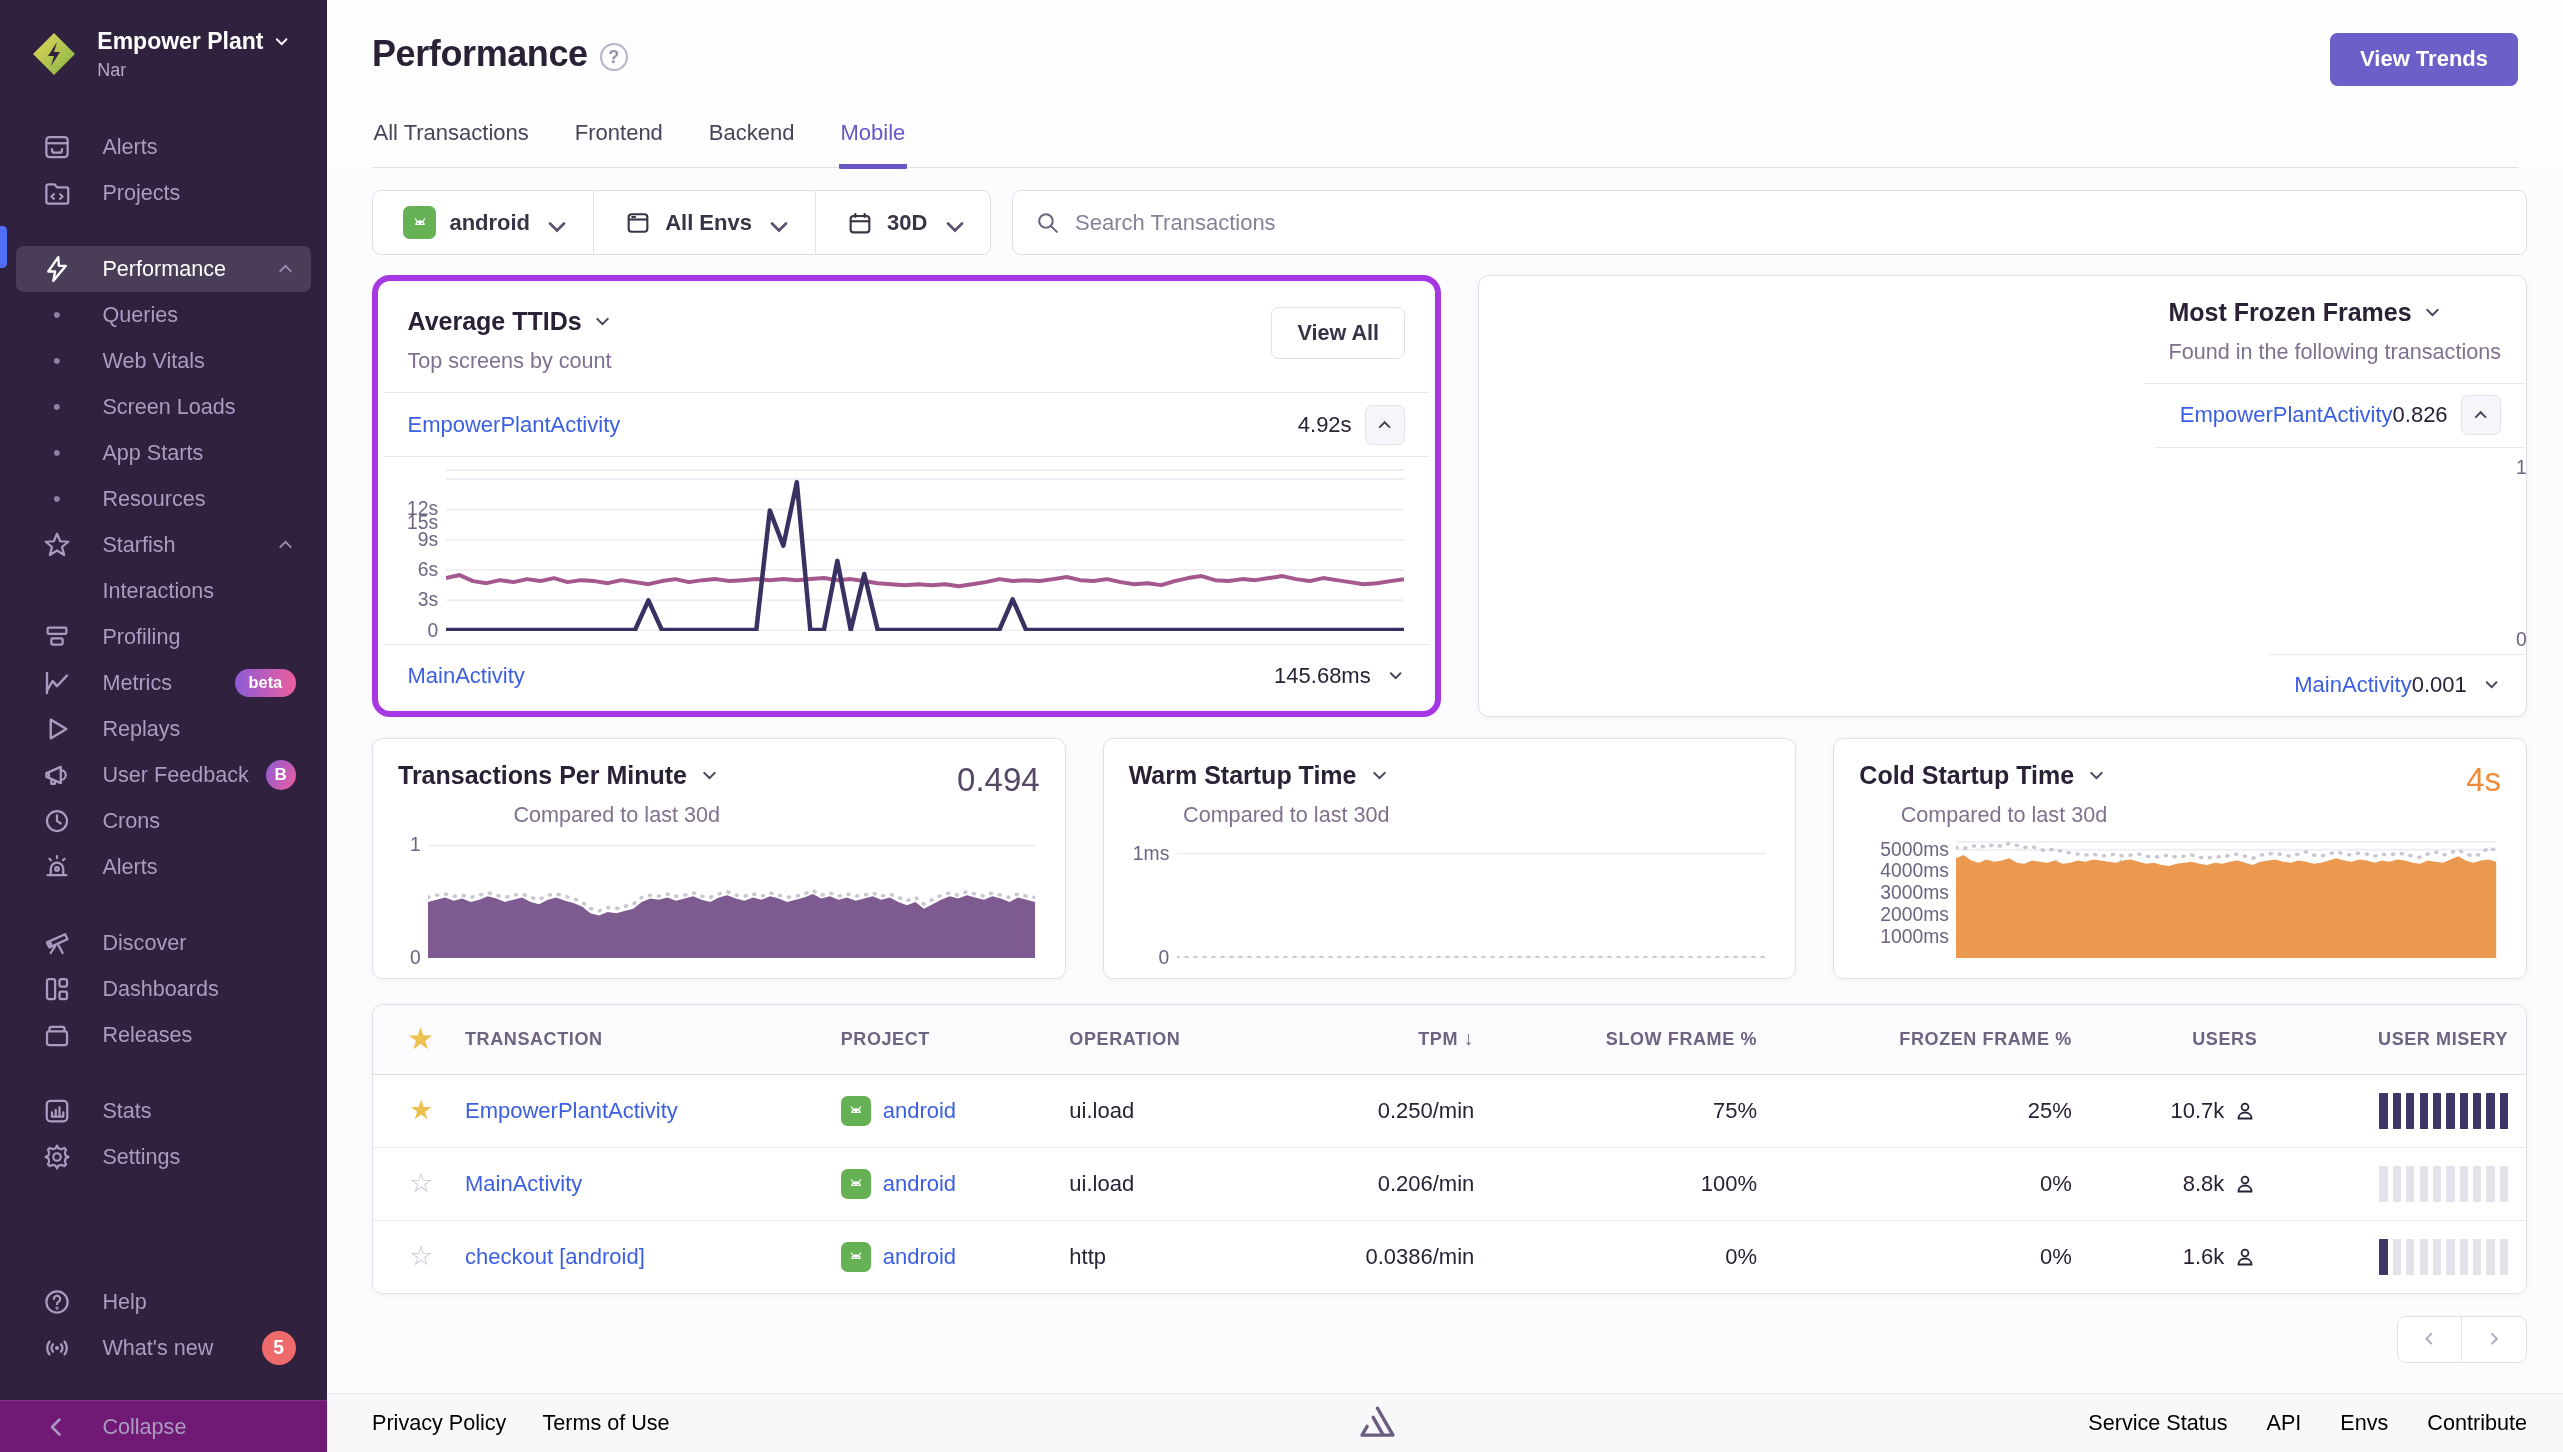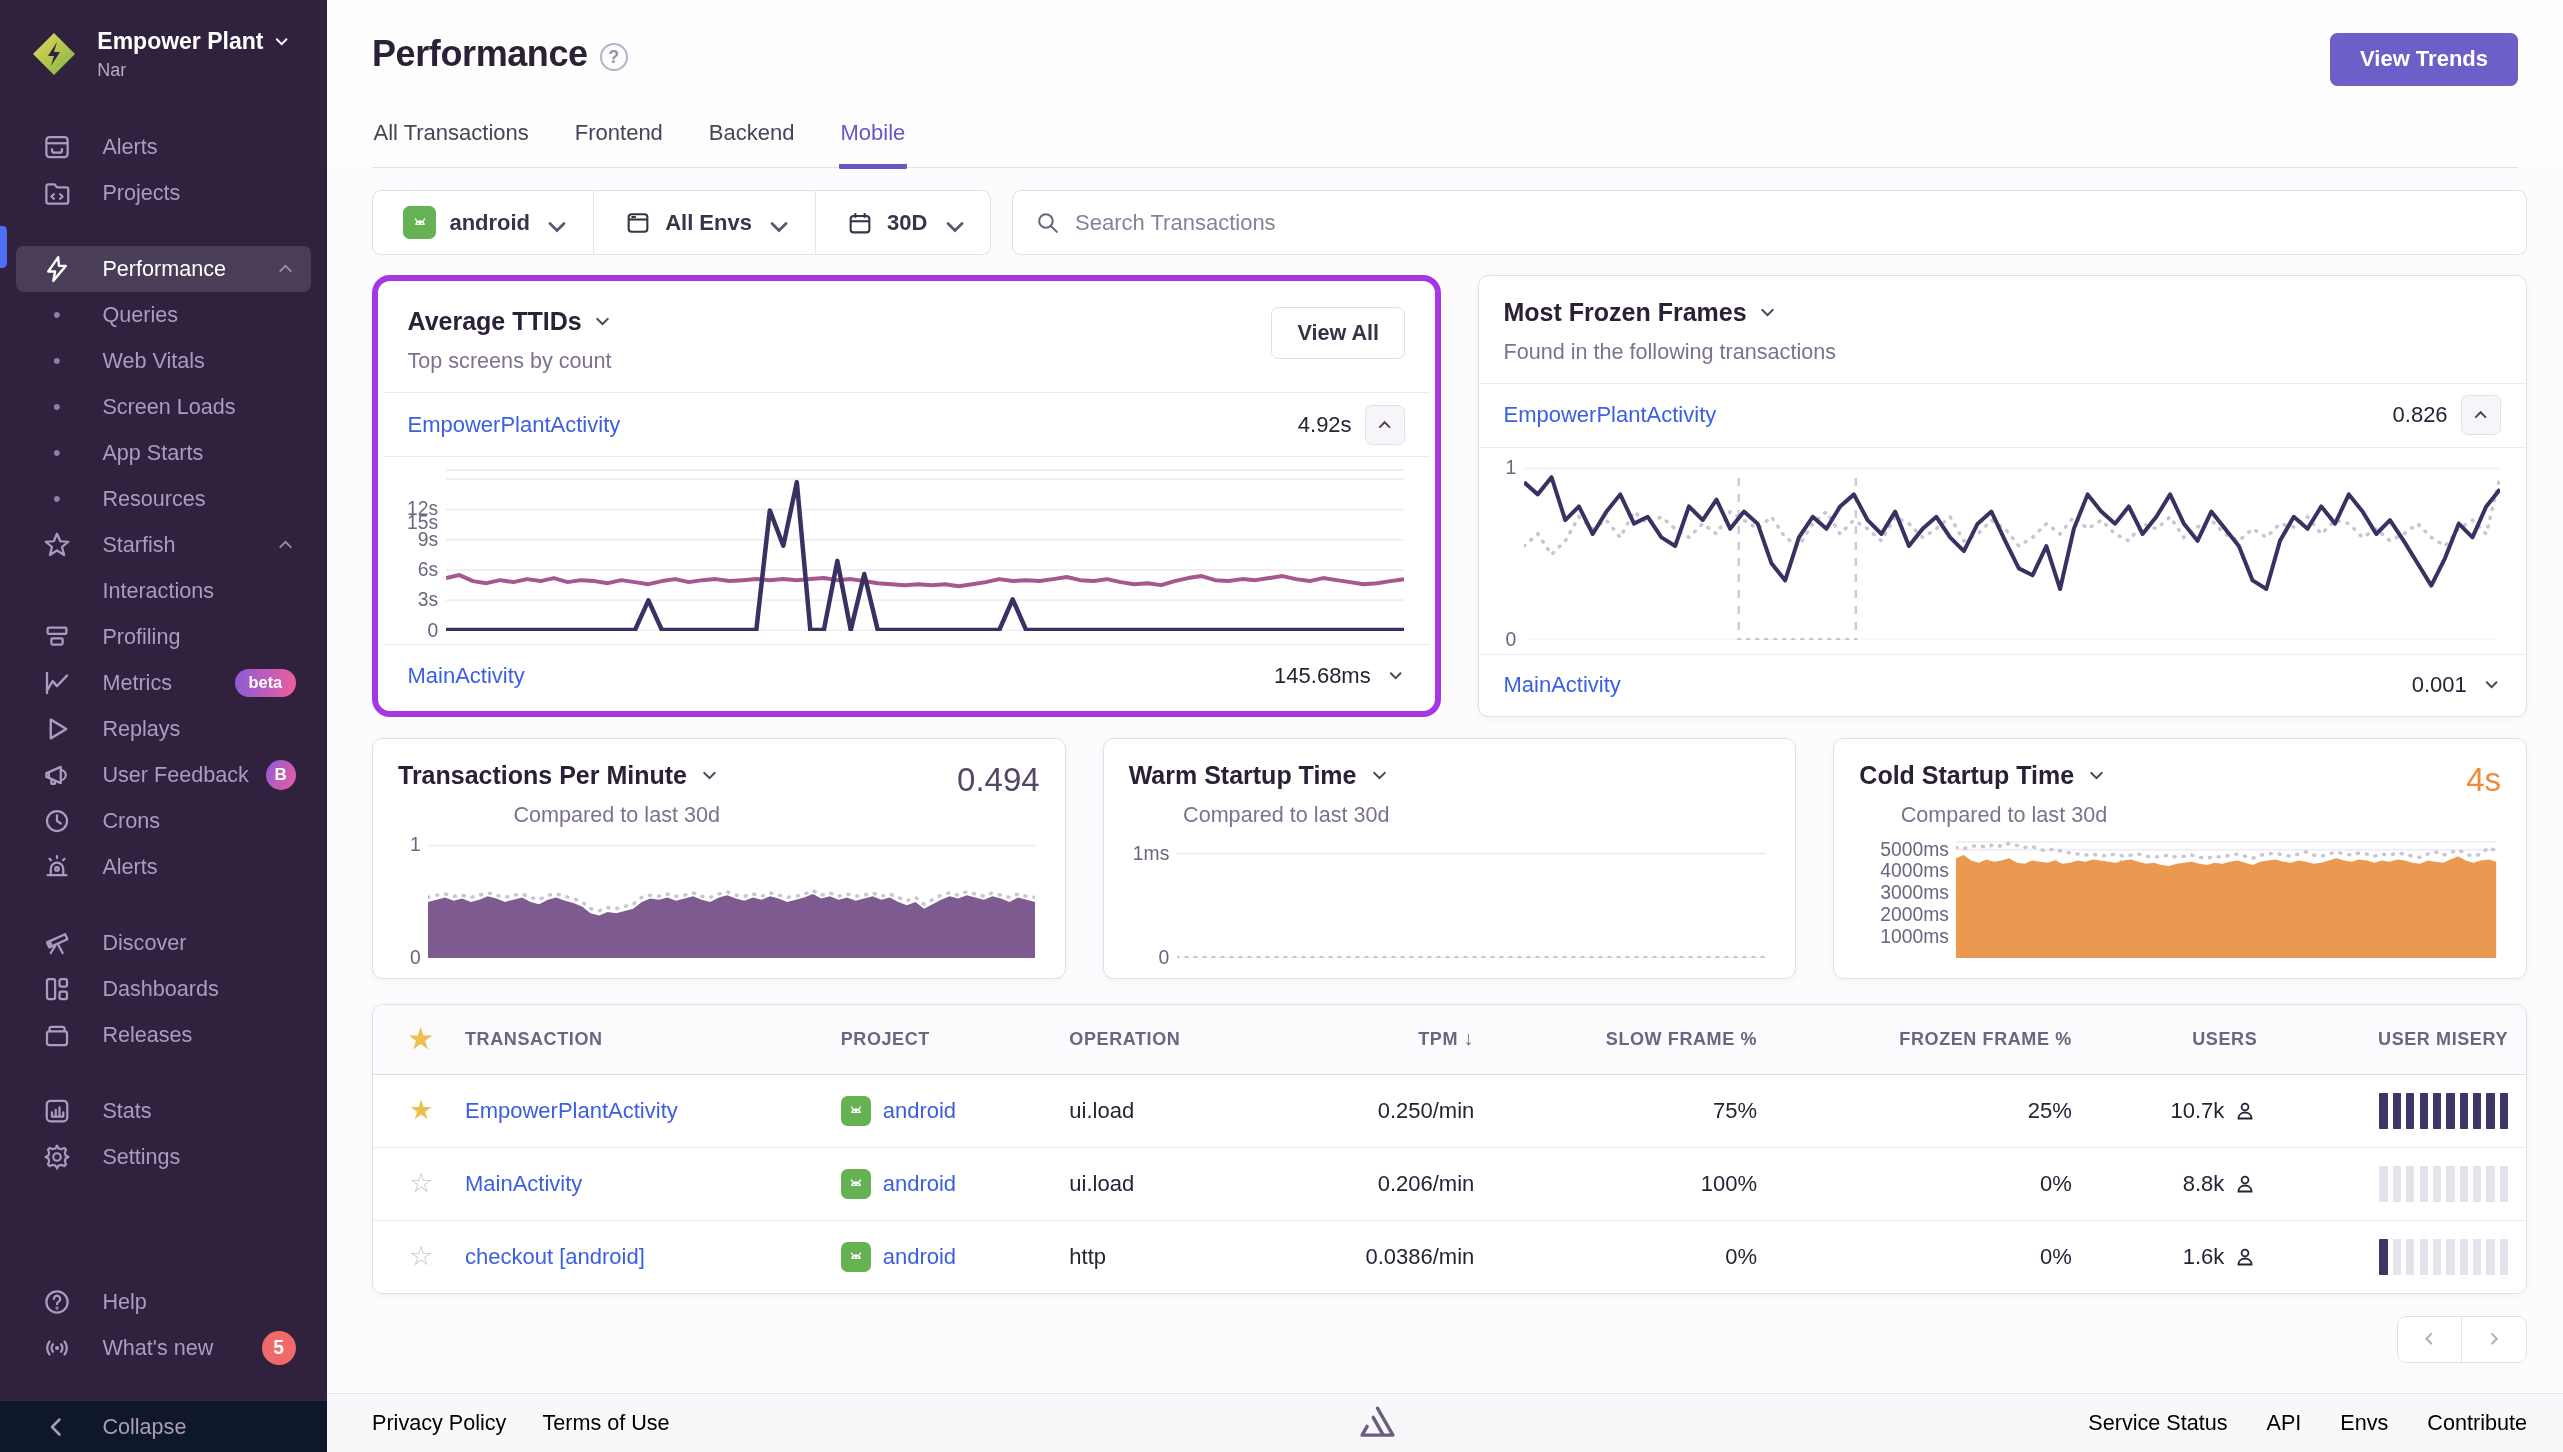--- a/index.html
+++ b/index.html
@@ -25,21 +25,21 @@
   .nav-icon.bullet { font-size:22px; color:#8d7fa5; justify-content:center; }
   .nav-label { flex:1; white-space:nowrap; }
   .nav-chev { width:21px; height:21px; color:#9b8db2; }
   .badge { margin-left:9px; }
   .badge.gradient-pill { background:linear-gradient(90deg,#8d5bd6,#ec5e9e); color:#fff; font-size:16.4px; font-weight:bold; padding:4.5px 13.4px; border-radius:743px; }
   .badge.gradient-circle { background:linear-gradient(120deg,#8d5bd6,#ec5e9e); color:#fff; font-size:17px; font-weight:bold; width:30px; height:30px; border-radius:50%; display:flex; align-items:center; justify-content:center; }
   .badge.red-circle { background:#ef6a6a; color:#fff; font-size:19.3px; font-weight:bold; width:34px; height:34px; border-radius:50%; display:flex; align-items:center; justify-content:center; }
   .accent-bar { position:absolute; left:0; top:226px; width:7.4px; height:42px; background:#4f6df5; border-radius:0 4.5px 4.5px 0; }
   .side-bottom { position:absolute; left:16.4px; right:16.4px; bottom:82px; }
   .side-bottom .nav-item { height:46px; }
-  .collapse-bar { position:absolute; left:0; right:0; bottom:0; height:53px; border-top:0.7px solid rgba(255,255,255,0.10); background:#0f172a; display:flex; align-items:center; padding:0 16.4px; }
+  .collapse-bar { position:absolute; left:0; right:0; bottom:0; height:53px; border-top:0.7px solid rgba(255,255,255,0.10); background:#701a75; display:flex; align-items:center; padding:0 16.4px; }
   .collapse-bar .nav-item { flex:1; }
 
   
   .main { flex:1; display:flex; flex-direction:column; background:#fcfbfd; min-width:0; }
   .page-header { background:#fdfdfe; padding:33px 45px 0 45px; }
   .title-row { display:flex; align-items:flex-start; }
   .page-title { font-size:36px; font-weight:bold; color:#2a2136; letter-spacing:-0.4px; }
   .help-circle { width:28px; height:28px; border:2.2px solid #b9b1c6; border-radius:50%; color:#9a8fab; font-size:18px; font-weight:bold; display:flex; align-items:center; justify-content:center; margin:10.4px 0 0 12px; }
   .view-trends { margin-left:auto; background:#6d5fc8; color:#fff; border:none; border-radius:7.4px; font-size:22px; font-weight:bold; padding:13.4px 30px; cursor:pointer; font-family:inherit; }
   .tabs { display:flex; gap:43px; margin-top:34px; border-bottom:1.5px solid #e4e0e9; }
@@ -62,21 +62,21 @@
   .searchbar input { border:none; outline:none; flex:1; font-size:22px; color:#3a3246; font-family:inherit; background:transparent; }
   .searchbar input::placeholder { color:#8a7f99; }
 
   
   .row1 { display:flex; gap:37px; align-items:stretch; margin-bottom:21px; }
   .hl-wrap { flex:1; border:6px solid #a737e3; border-radius:18px; padding:4.5px; background:#fff; }
   .card { background:#fff; border:1.5px solid #e2dee8; border-radius:10.4px; box-shadow:0 1.5px 6px rgba(40,30,60,0.04); }
   .hl-wrap .card { border:none; box-shadow:none; height:100%; }
   .big-card { display:flex; flex-direction:column; height:442px; }
   .hl-wrap .big-card { height:421px; }
-  .row1 > .card.big-card { flex:1; }
+  .row1 > .card.big-card { flex:1;align-items:flex-end; }
   .card-head { padding:22px 25px 18px 25px; border-bottom:1.5px solid #eceaf0; display:flex; }
   .card-head .titles { flex:1; }
   .card-title { display:flex; align-items:center; gap:10.4px; font-size:25px; font-weight:bold; color:#2a2136; cursor:pointer; }
   .card-title .chev { color:#4a4258; width:21px; height:21px; }
   .card-sub { font-size:21.6px; color:#80708f; margin-top:12px; }
   .view-all { align-self:flex-start; background:#fff; border:1.5px solid #e2dee8; border-radius:7.4px; font-size:21.6px; font-weight:bold; color:#3a3246; padding:12px 25px; cursor:pointer; font-family:inherit; }
   .tx-row { display:flex; align-items:center; padding:0 25px; height:64px; font-size:22px; }
   .tx-row.topline { border-bottom:1.5px solid #eceaf0; }
   .tx-row.botline { border-top:1.5px solid #eceaf0; height:62px; }
   .tx-link { color:#3b5fe0; cursor:pointer; text-decoration:none; }

